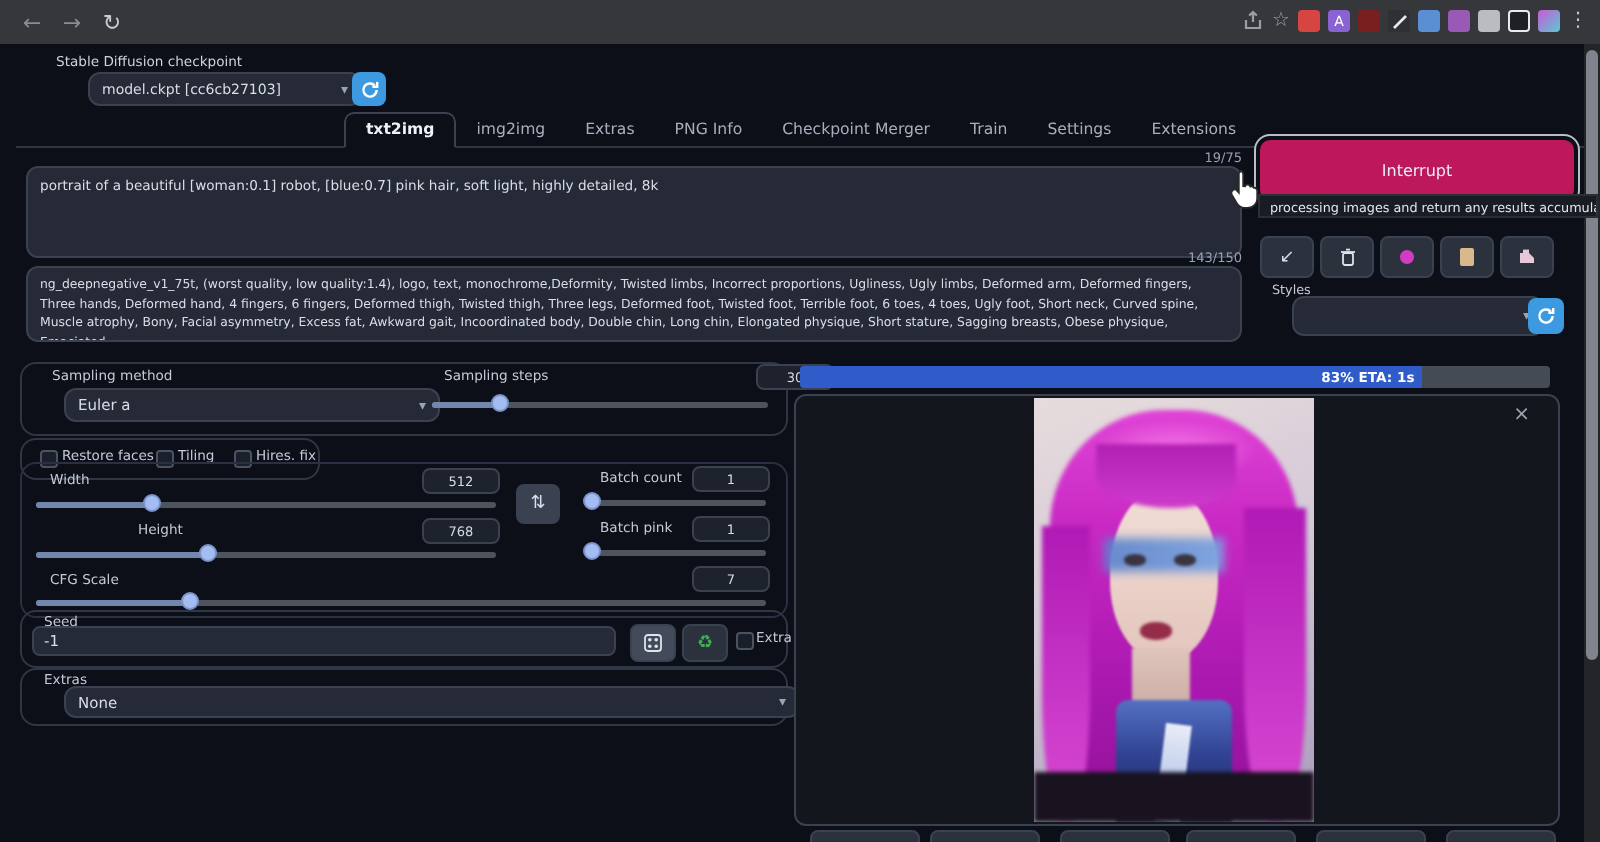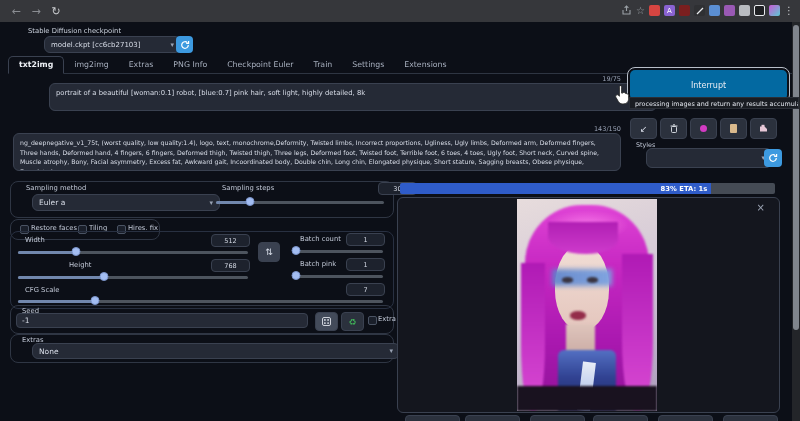--- a/index.html
+++ b/index.html
@@ -34,28 +34,28 @@
   .slider .fill{height:100%;border-radius:2px;background:#7187ad;}
   .slider .thumb{position:absolute;top:0;width:9px;height:9px;border-radius:50%;
     background:#a3bdf2;border:1px solid #7a93c9;transform:translateX(-50%);box-sizing:border-box;}
   .cb{position:absolute;width:7px;height:7px;background:#1a1f2a;border:1px solid #4a5363;border-radius:2px;}
   .form{position:absolute;border:1px solid #2f3644;border-radius:8px;}
   .tool{position:absolute;width:25px;height:19px;background:#2b313d;border:1px solid #3a4150;
     border-radius:4px;display:flex;align-items:center;justify-content:center;font-size:9px;color:#d8dde8;}
   .bluebtn{position:absolute;background:#3d9ae0;border-radius:4px;display:flex;align-items:center;justify-content:center;}
   
   .tabs{position:absolute;left:8px;top:55px;width:784px;height:18px;display:flex;align-items:flex-end;
-    border-bottom:1px solid #2e3542;}
+    border-bottom:1px solid #2e3542;justify-content:center;}
   .tab{font-size:7.8px;color:#a7afbe;padding:3px 10px 4px 10px;white-space:nowrap;}
   .tab.active{color:#eef1f6;font-weight:bold;border:1px solid #3a4150;border-bottom:1px solid #0c0f17;
     border-radius:5px 5px 0 0;background:#0c0f17;margin-bottom:-1px;}
   
   .gen-wrap{position:absolute;left:627px;top:67px;width:163px;height:36px;border:1px solid #b9bfc9;
     border-radius:8px;padding:2px;display:flex;gap:2px;box-sizing:border-box;background:#0c0f17;z-index:2;}
-  .half-btn{flex:1;background:#0369a1;color:#e8ecf3;font-size:8px;display:flex;align-items:center;
+  .half-btn{flex:1;background:#be185d;color:#e8ecf3;font-size:8px;display:flex;align-items:center;
     justify-content:center;border-radius:5px;}
   .tooltip{position:absolute;left:629px;top:97px;width:170px;height:12px;background:#191c22;
     border:1px solid #2a2e36;color:#e2e6ee;font-size:6.4px;line-height:12px;padding-left:5px;
     white-space:nowrap;overflow:hidden;z-index:5;box-sizing:border-box;}
   .cursor{position:absolute;left:613px;top:84px;z-index:6;}
   
   .progress{position:absolute;left:400px;top:183px;width:375px;height:11px;background:#454b55;
     border-radius:2px;overflow:hidden;}
   .pfill{height:100%;background:#2f5cc9;display:flex;align-items:center;justify-content:flex-end;
     color:#fff;font-size:6.8px;font-weight:bold;padding-right:4px;box-sizing:border-box;white-space:nowrap;}
@@ -136,28 +136,28 @@
       <path d="M8.3 5a3.3 3.3 0 1 1-.95-2.3" fill="none" stroke="#fff" stroke-width="1.2"></path>
       <path d="M8.6 1v2.4H6.2" fill="none" stroke="#fff" stroke-width="1.2"></path>
     </svg>
   </div>
 
   <div class="tabs">
     <span class="tab active">txt2img</span>
     <span class="tab">img2img</span>
     <span class="tab">Extras</span>
     <span class="tab">PNG Info</span>
-    <span class="tab">Checkpoint Euler</span>
+    <span class="tab">Checkpoint Merger</span>
     <span class="tab">Train</span>
     <span class="tab">Settings</span>
     <span class="tab">Extensions</span>
   </div>
 
   <span class="counter" style="left:581px;top:75px;">19/75</span>
-  <textarea class="ta" style="left: 13px; top: 83px; width: 608px; height: 28px; margin-left: 36px;" spellcheck="false">portrait of a beautiful [woman:0.1] robot, [blue:0.7] pink hair, soft light, highly detailed, 8k</textarea>
+  <textarea class="ta" style="left: 13px; top: 83px; width: 608px; height: 46px;" spellcheck="false">portrait of a beautiful [woman:0.1] robot, [blue:0.7] pink hair, soft light, highly detailed, 8k</textarea>
 
   <span class="counter" style="left:581px;top:125px;">143/150</span>
   <textarea class="ta" style="left: 13px; top: 133px; width: 608px; height: 38px; font-size: 6.2px; line-height: 1.55;" spellcheck="false">ng_deepnegative_v1_75t, (worst quality, low quality:1.4), logo, text, monochrome,Deformity, Twisted limbs, Incorrect proportions, Ugliness, Ugly limbs, Deformed arm, Deformed fingers, Three hands, Deformed hand, 4 fingers, 6 fingers, Deformed thigh, Twisted thigh, Three legs, Deformed foot, Twisted foot, Terrible foot, 6 toes, 4 toes, Ugly foot, Short neck, Curved spine, Muscle atrophy, Bony, Facial asymmetry, Excess fat, Awkward gait, Incoordinated body, Double chin, Long chin, Elongated physique, Short stature, Sagging breasts, Obese physique, Emaciated,</textarea>
 
   <div class="gen-wrap">
     <div class="half-btn">Interrupt</div>
   </div>
   <div class="tooltip">processing images and return any results accumulated so far.</div>
   <div class="cursor">
     <svg width="18" height="22" viewBox="0 0 18 22">

